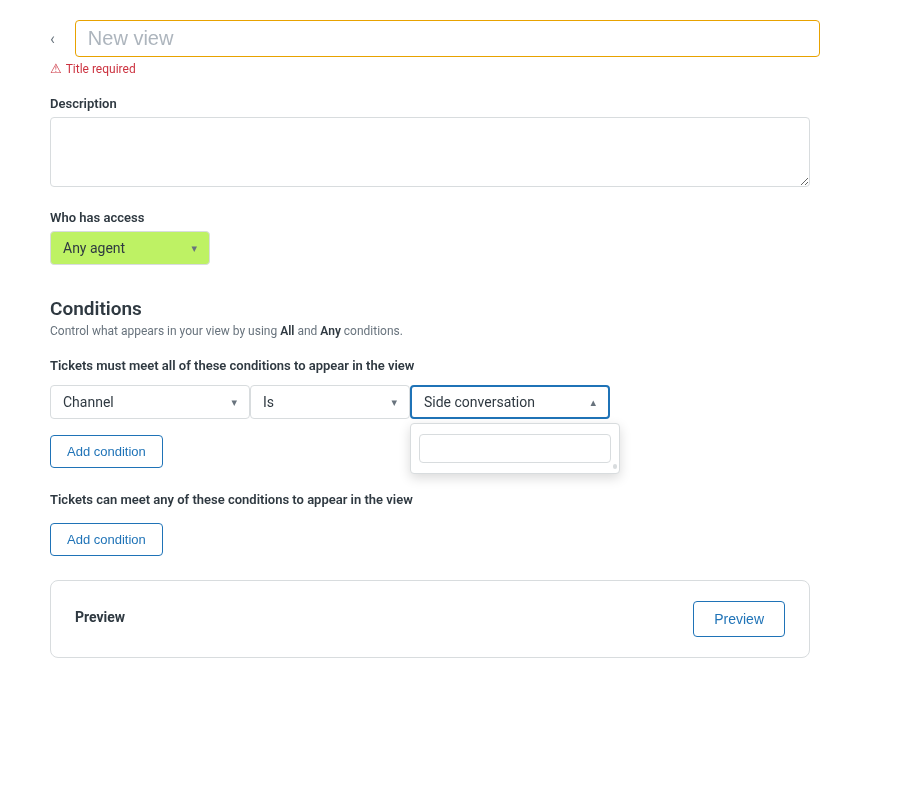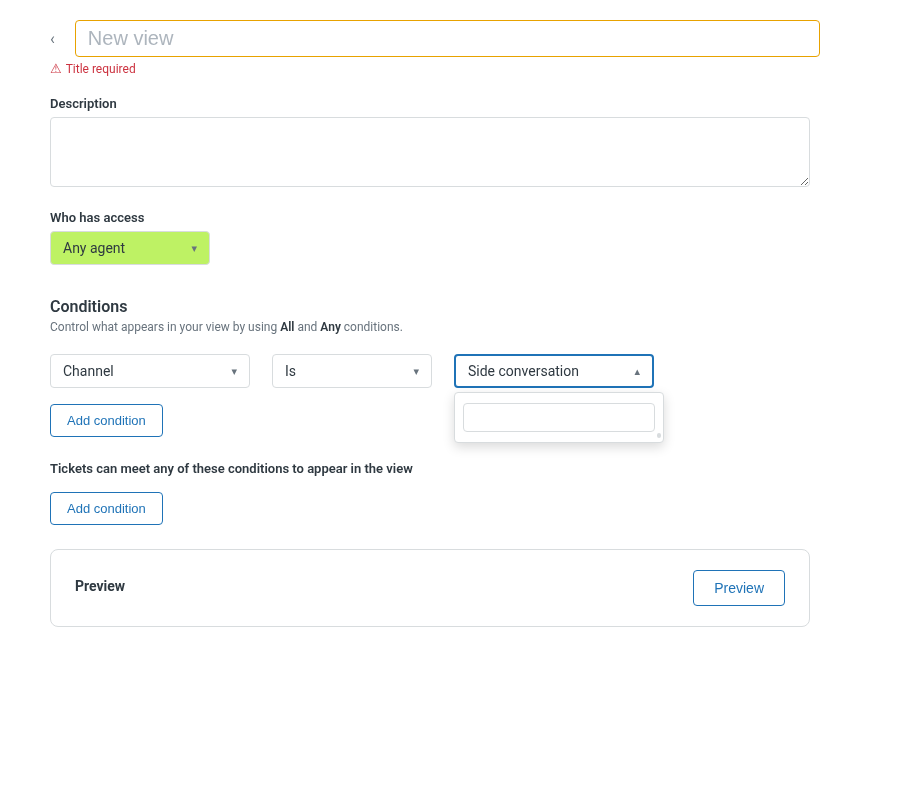--- a/index.html
+++ b/index.html
@@ -91,21 +91,21 @@
       color: #2f3941;
     }
     .access-select .chevron {
       color: #68737d;
       font-size: 11px;
     }
     .conditions-section {
       margin-top: 32px;
     }
     .conditions-title {
-      font-size: 16px;
+      font-size: 19px;
       font-weight: 600;
       color: #2f3941;
       margin-bottom: 4px;
     }
     .conditions-desc {
       font-size: 12px;
       color: #68737d;
       margin-bottom: 20px;
     }
     .conditions-desc strong {
@@ -117,21 +117,21 @@
     }
     .condition-group-title {
       font-size: 13px;
       font-weight: 600;
       color: #2f3941;
       margin-bottom: 12px;
     }
     .condition-row {
       display: flex;
       align-items: center;
-      gap: 22px;
+      gap: 0;
       margin-bottom: 12px;
       position: relative;
     }
     .condition-select {
       display: flex;
       align-items: center;
       justify-content: space-between;
       border: 1px solid #d8dcde;
       border-radius: 4px;
       padding: 8px 12px;
@@ -278,20 +278,21 @@
     </div>
   </div>
 
   <div class="conditions-section">
     <div class="conditions-title">Conditions</div>
     <div class="conditions-desc">
       <span>Control what appears in your view by using </span><strong>All</strong><span> and </span><strong>Any</strong><span> conditions.</span>
     </div>
 
     <div class="condition-group">
+      <div class="condition-group-title">Tickets must meet all of these conditions to appear in the view</div>
 
       
       <div class="condition-row">
 
         <div class="condition-select">
           <span>Channel</span>
           <span class="chevron">▾</span>
         </div>
 
         <div class="condition-select condition-select-sm">

